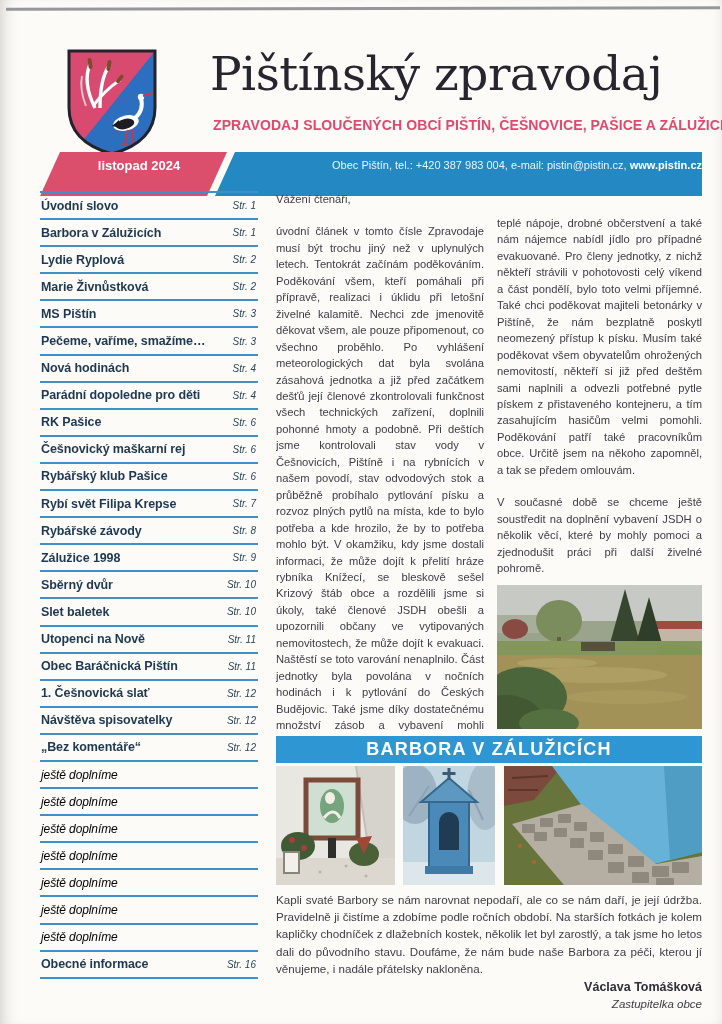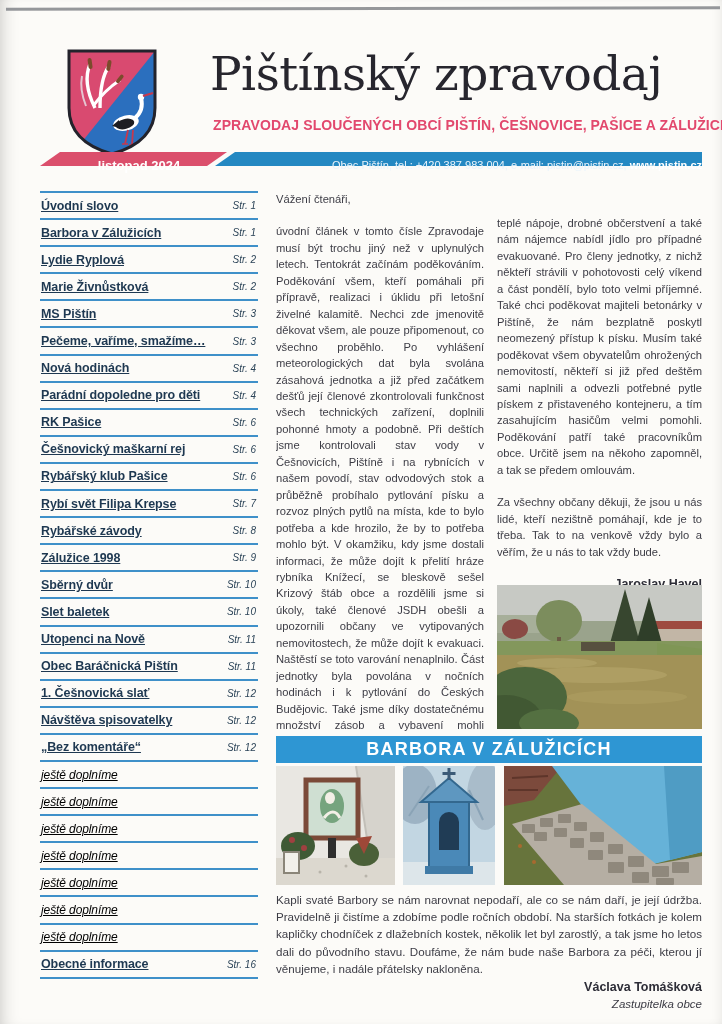--- a/index.html
+++ b/index.html
@@ -7,34 +7,34 @@
         font-family:"Liberation Sans",sans-serif;
         box-shadow:inset 14px 0 20px -16px rgba(0,0,0,.28), inset -8px 0 14px -10px rgba(0,0,0,.12);}
   .scan-line-top{position:absolute;top:7px;left:6px;width:714px;height:2.5px;background:#83858a;opacity:.85;transform:rotate(-.12deg);}
   
   .coat{position:absolute;left:60px;top:46px;width:104px;height:112px;}
   .title{position:absolute;left:210px;top:46px;width:500px;font-family:"DejaVu Serif","Liberation Serif",serif;
          font-size:47px;color:#27262e;letter-spacing:-.5px;white-space:nowrap;}
   .subtitle{position:absolute;left:213px;top:117px;width:490px;font-size:14px;font-weight:bold;
             color:#e2486d;letter-spacing:.1px;white-space:nowrap;}
   
-  .issue-bar{position:absolute;left:40px;top:152px;width:662px;height:14px;}
+  .issue-bar{position:absolute;left:40px;top:152px;width:662px;height:44px;}
   .issue-bar .seg{position:absolute;inset:0;}
   .seg-red{background:#db4f6c;clip-path:polygon(20px 0,187px 0,167px 100%,0 100%);}
   .seg-blue{background:#2488c2;clip-path:polygon(195px 0,100% 0,100% 100%,175px 100%);}
   .issue-date{position:absolute;left:28px;top:0;width:142px;line-height:27px;text-align:center;
               color:#fff;font-weight:bold;font-size:13px;}
   .contact{position:absolute;left:195px;right:0;top:0;line-height:27px;text-align:right;
            color:#eaf4fb;font-size:11px;}
   .contact b{color:#fff;}
   
   .toc{position:absolute;left:40px;top:191px;width:218px;border-top:2px solid #3f90c9;}
   .toc-row{display:flex;justify-content:space-between;align-items:center;height:27.1px;
            border-bottom:2px solid #3f90c9;box-sizing:border-box;padding:0 2px 0 1px;}
-  .toc-label{font-weight:bold;font-size:12.5px;color:#1e3851;letter-spacing:-.1px;white-space:nowrap;text-decoration:underline;}
+  .toc-label{font-weight:bold;font-size:12.5px;color:#1e3851;letter-spacing:-.1px;white-space:nowrap;}
   .toc-page{font-size:10px;font-style:italic;color:#2c4458;white-space:nowrap;}
   .toc-row.placeholder .toc-label{font-weight:normal;font-style:italic;font-size:12px;color:#000000;}
   
   .bodycol{position:absolute;top:191px;font-size:11.2px;line-height:16.45px;color:#3c3c45;
            text-align:justify;}
   #col1{left:276px;width:208px;height:547px;overflow:hidden;}
   #col2{left:497px;width:205px;margin-top:24px;}
   .bodycol p{margin:0 0 16px 0;}
   .sig{text-align:right;margin-top:2px;}
   .sig-name{font-weight:bold;font-size:12.5px;color:#2d2d37;line-height:17px;}
@@ -250,20 +250,21 @@
       </div>
     </div>
 
   <div class="bodycol" id="col1">
     <p class="greeting">Vážení čtenáři,</p>
     <p>úvodní článek v tomto čísle Zpravodaje musí být trochu jiný než v uplynulých letech. Tentokrát začínám poděkováním. Poděkování všem, kteří pomáhali při přípravě, realizaci i úklidu při letošní živelné kalamitě. Nechci zde jmenovitě děkovat všem, ale pouze připomenout, co všechno proběhlo. Po vyhlášení meteorologických dat byla svolána zásahová jednotka a již před začátkem dešťů její členové zkontrolovali funkčnost všech technických zařízení, doplnili pohonné hmoty a podobně. Při deštích jsme kontrolovali stav vody v Češnovicích, Pištíně i na rybnících v našem povodí, stav odvodových stok a průběžně probíhalo pytlování písku a rozvoz plných pytlů na místa, kde to bylo potřeba a kde hrozilo, že by to potřeba mohlo být. V okamžiku, kdy jsme dostali informaci, že může dojít k přelití hráze rybníka Knížecí, se bleskově sešel Krizový štáb obce a rozdělili jsme si úkoly, také členové JSDH obešli a upozornili občany ve vytipovaných nemovitostech, že může dojít k evakuaci. Naštěstí se toto varování nenaplnilo. Část jednotky byla povolána v nočních hodinách i k pytlování do Českých Budějovic. Také jsme díky dostatečnému množství zásob a vybavení mohli poskytnout určité množství pytlů na písek i do Českých Budějovic, do místa, kde se jim nedostávaly a vypomoci obcím pod Římovskou přehradou. Nesmím také zapomenout na ženy, které nakoupily a také uvařily polévku a zajistily teplé jídlo a nápoje, dokonce jsme dostali i čerstvě upečené koláče pro zasahující hasiče. Nechci zapomenout ani na kolektiv Češnovické hospody, kde byly k dispozici</p>
   </div>
 
   <div class="bodycol" id="col2">
     <p>teplé nápoje, drobné občerstvení a také nám nájemce nabídl jídlo pro případné evakuované. Pro členy jednotky, z nichž někteří strávili v pohotovosti celý víkend a část pondělí, bylo toto velmi příjemné. Také chci poděkovat majiteli betonárky v Pištíně, že nám bezplatně poskytl neomezený přístup k písku. Musím také poděkovat všem obyvatelům ohrožených nemovitostí, někteří si již před deštěm sami naplnili a odvezli potřebné pytle pískem z přistaveného kontejneru, a tím zasahujícím hasičům velmi pomohli. Poděkování patří také pracovníkům obce. Určitě jsem na někoho zapomněl, a tak se předem omlouvám.</p>
+    <p>V současné době se chceme ještě soustředit na doplnění vybavení JSDH o několik věcí, které by mohly pomoci a zjednodušit práci při další živelné pohromě.</p>
     <p>Za všechny občany děkuji, že jsou u nás lidé, kteří nezištně pomáhají, kde je to třeba. Tak to na venkově vždy bylo a věřím, že u nás to tak vždy bude.</p>
     <div class="sig">
       <div class="sig-name">Jaroslav Havel</div>
       <div class="sig-role">Starosta obce Pištín</div>
     </div>
   </div>
 
   <svg class="photo" id="flood-photo" width="205" height="144" viewBox="0 0 205 144">
     <rect width="205" height="144" fill="#c7c9c4"></rect>
     <rect x="0" y="36" width="205" height="24" fill="#9aa38c"></rect>

